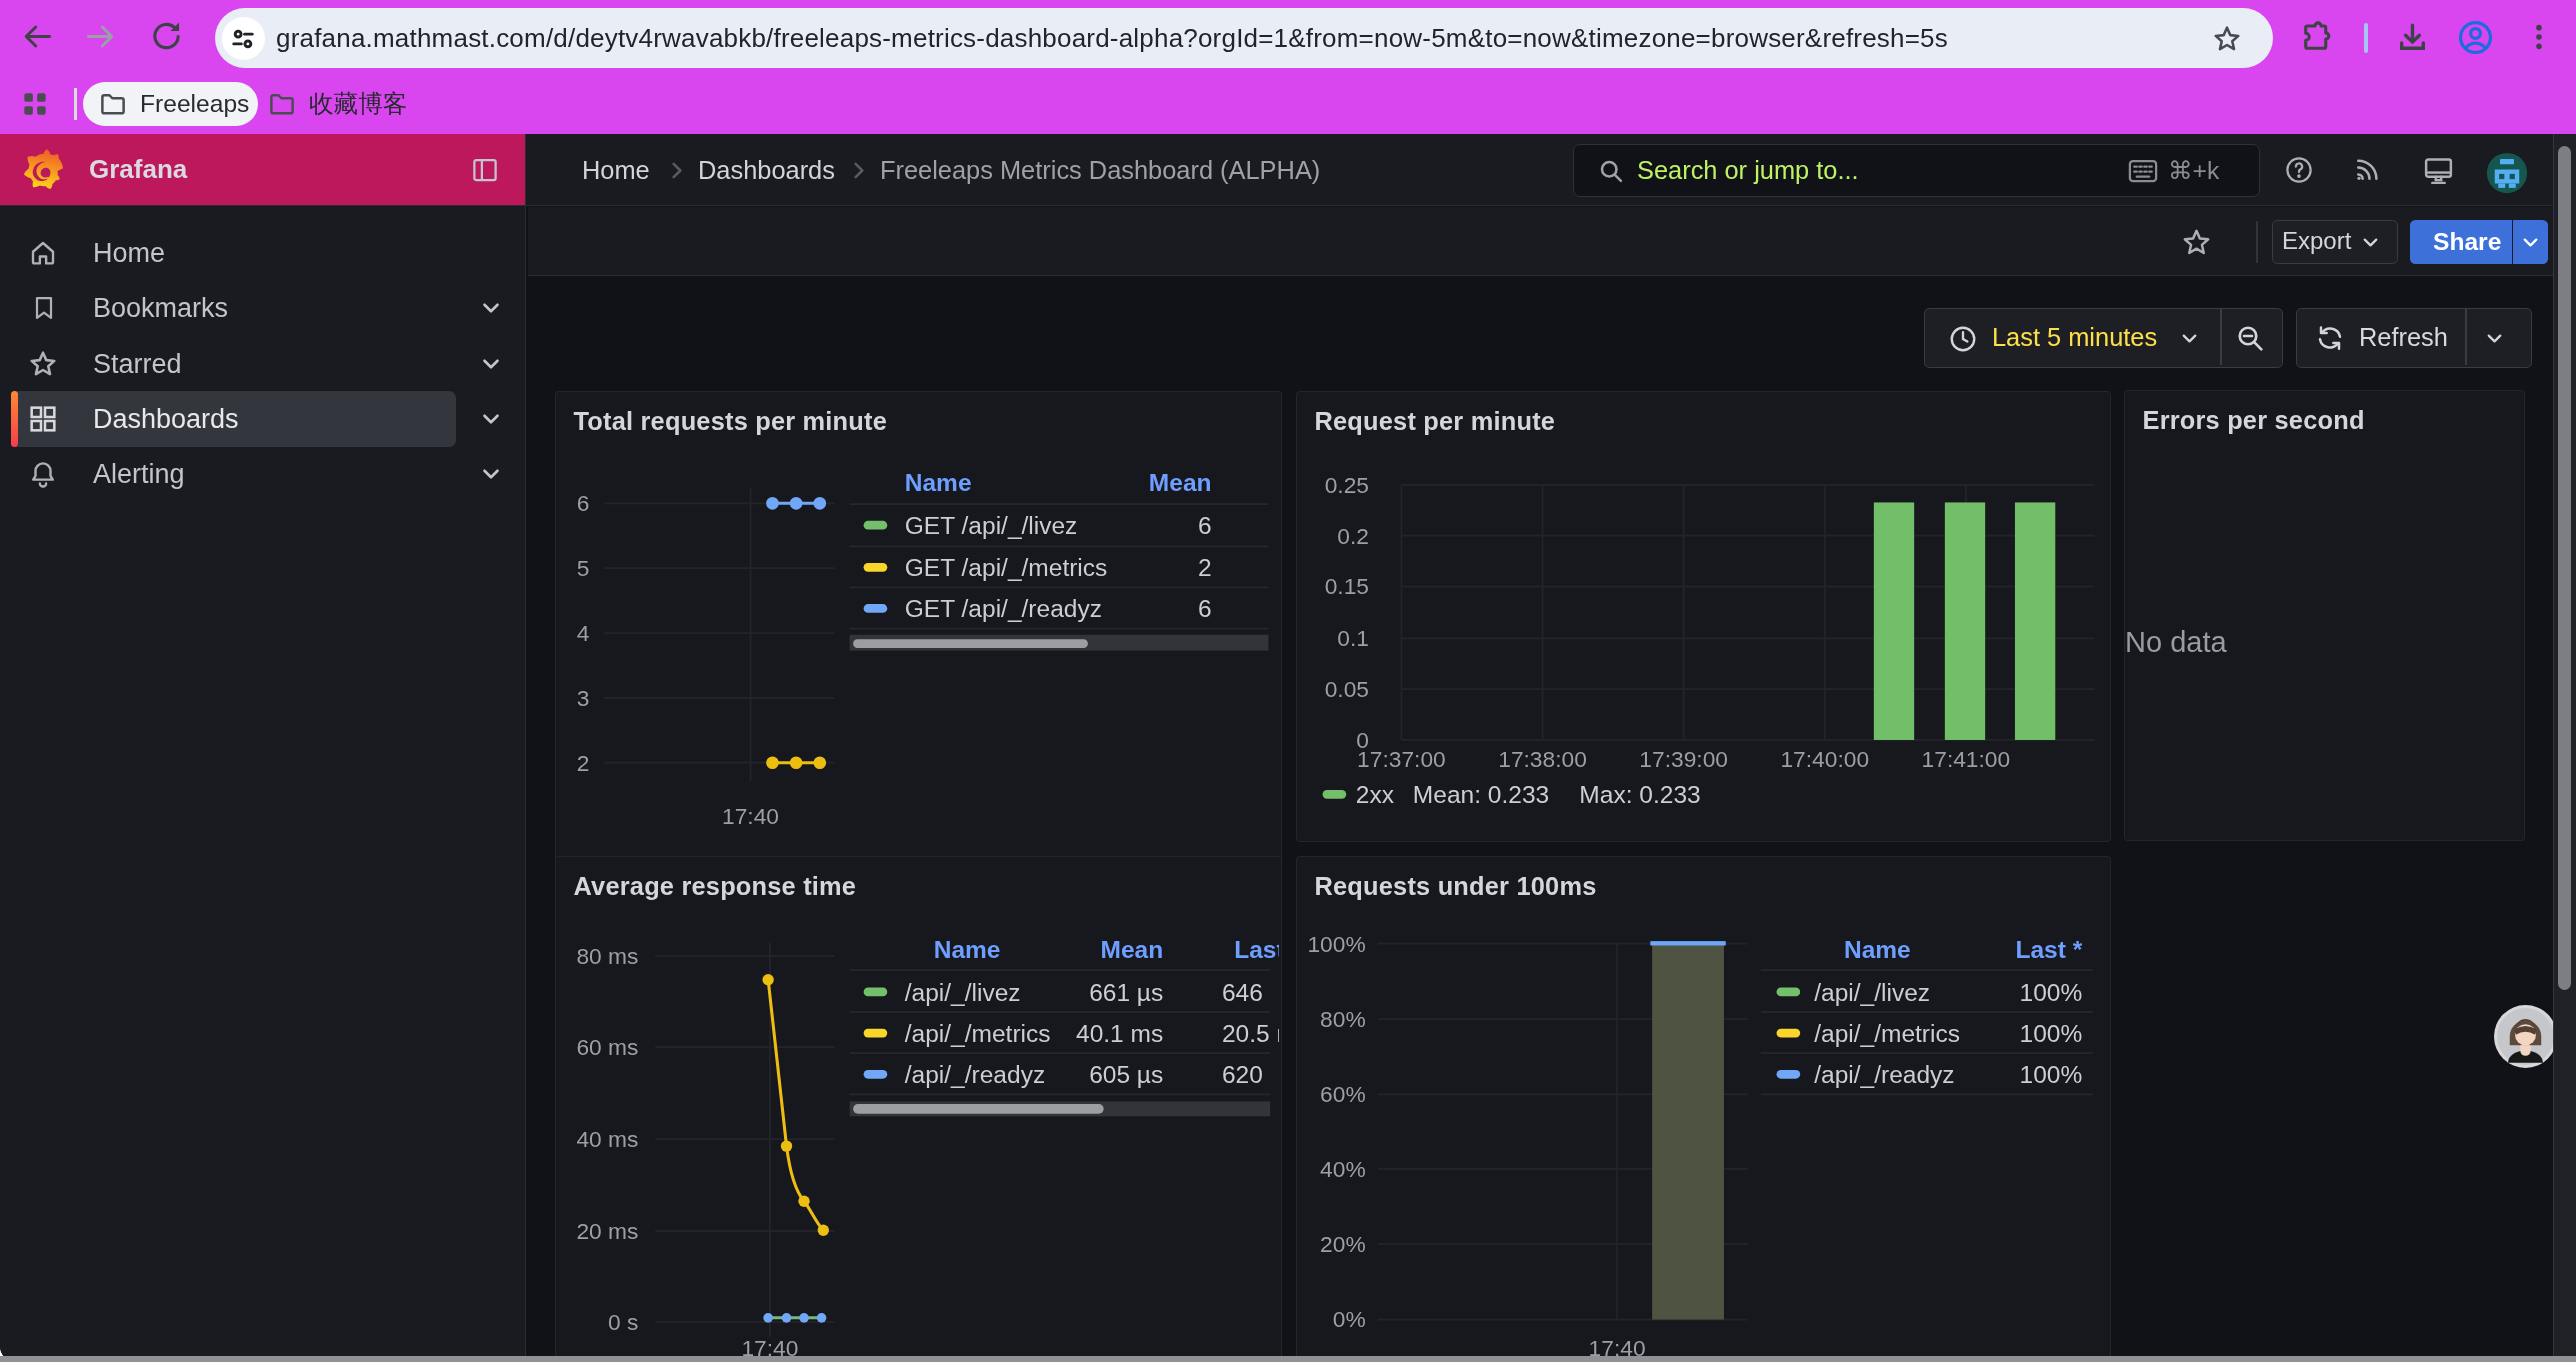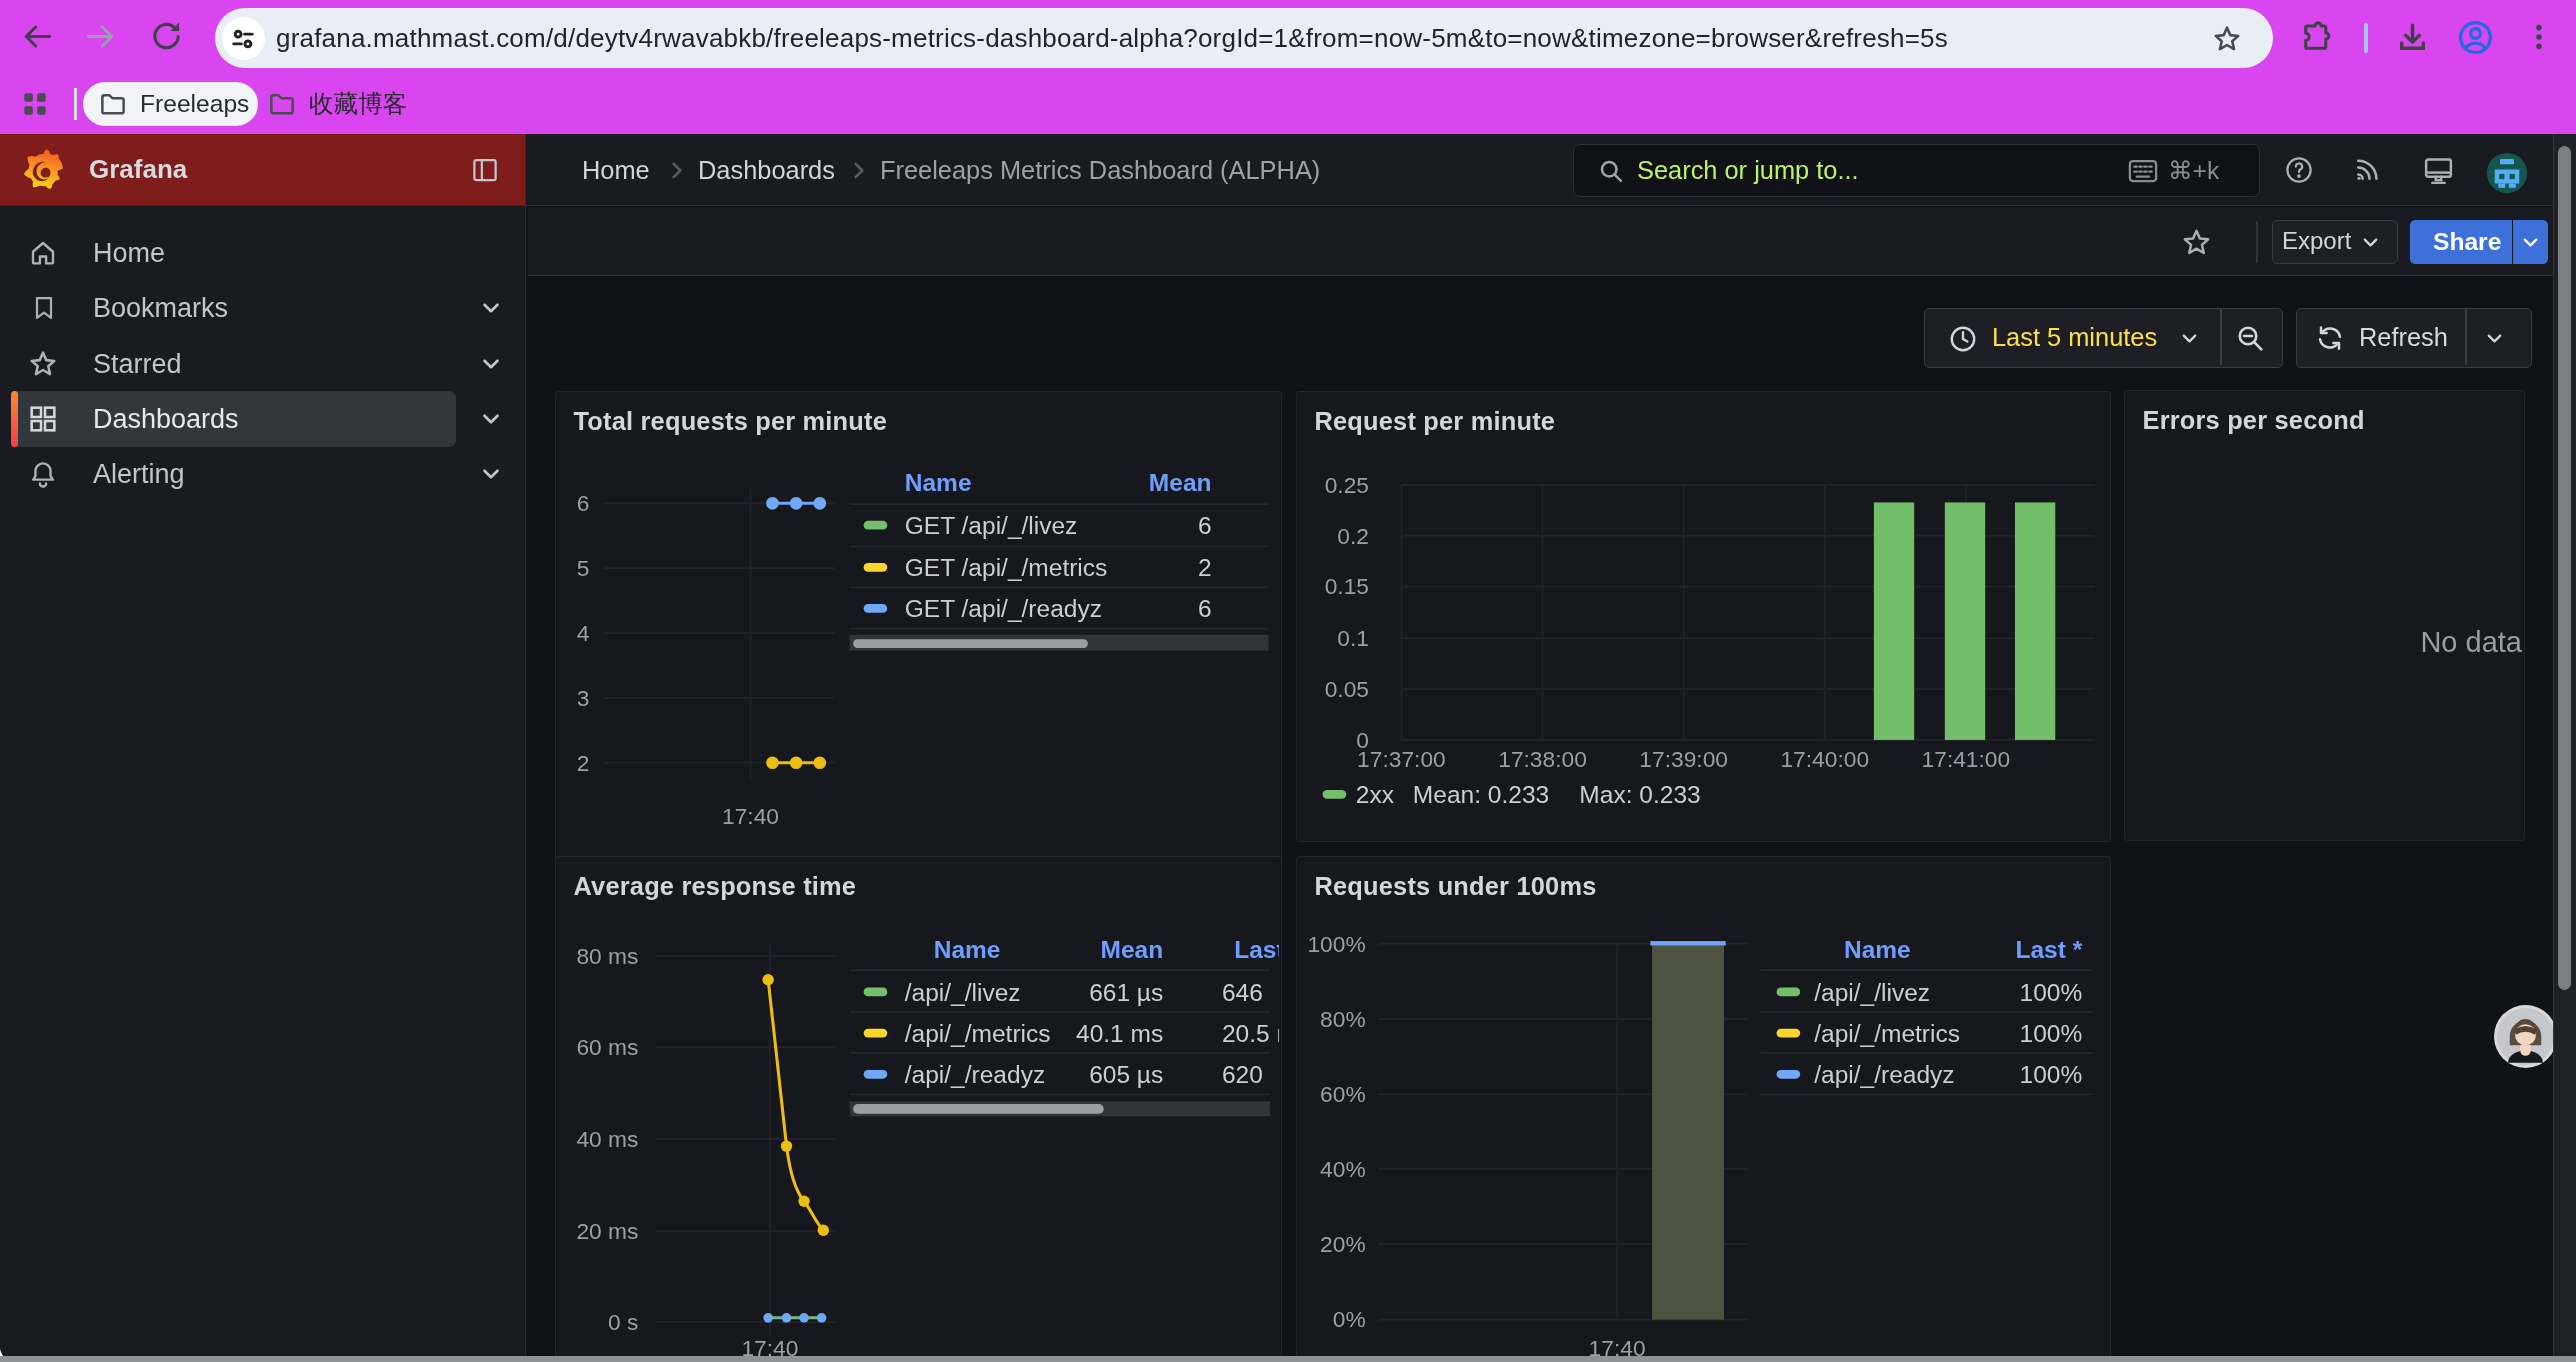--- a/index.html
+++ b/index.html
@@ -4,21 +4,21 @@
 <style>
 *{margin:0;padding:0;box-sizing:border-box}
 html,body{width:2576px;height:1363px;overflow:hidden;background:#fff;font-family:"Liberation Sans",sans-serif;}
 .abs{position:absolute}
 #chrome{position:absolute;left:0;top:0;width:2576px;height:134px;background:#d946ef}
 #urlbar{position:absolute;left:215px;top:8px;width:2058px;height:60px;border-radius:31px;background:#e9edf6}
 .urltext{position:absolute;left:61px;top:0;height:60px;line-height:60px;font-size:26px;color:#21242a;letter-spacing:0.2px;white-space:nowrap}
 #app{position:absolute;left:0;top:134px;width:2576px;height:1228px;background:#111217;border-bottom-left-radius:16px}
 #sidebar{position:absolute;left:0;top:0;width:526px;height:1228px;background:#1a1b20;border-right:1.8px solid #2c2d33;border-bottom-left-radius:16px}
 #hdr{position:absolute;left:526px;top:0;width:2050px;height:72px;background:#1a1b20;border-bottom:0.9px solid #2c2d33}
-#sidehdr{position:absolute;left:0;top:0;width:526px;height:72px;background:#7f1d1d;border-bottom:0.9px solid #2c2d33;border-right:1.8px solid #2c2d33}
+#sidehdr{position:absolute;left:0;top:0;width:526px;height:72px;background:#be185d;border-bottom:0.9px solid #2c2d33;border-right:1.8px solid #2c2d33}
 #canvas{position:absolute;left:528px;top:142px;width:2048px;height:1086px;background:#111217}
 .panel{position:absolute;background:#17181d;border:1.8px solid #25262b;border-radius:3.5px}
 .ptitle{position:absolute;left:17.5px;top:15px;font-size:25.4px;font-weight:700;color:#d5d6db;letter-spacing:0.2px}
 .menuitem{position:absolute;left:0;width:526px;height:56px;color:#c4c5cb;font-size:27px}
 .mlabel{position:absolute;left:93px;top:50%;transform:translateY(-50%)}
 .mchev{position:absolute;left:478px;top:50%;transform:translateY(-50%)}
 .btn{position:absolute;background:#1d1f24;border:1.8px solid #3b3c43;border-radius:5.3px;color:#d4d5da}
 text{font-family:"Liberation Sans",sans-serif}
 #bottomstrip{position:absolute;left:0;top:1356px;width:2576px;height:7px;background:#909195}
 #vscroll{position:absolute;left:2553px;top:0;width:23px;height:1228px;background:#202126;border-left:0.9px solid #36373c}
@@ -353,21 +353,21 @@
       <g font-size="28" fill="#cdced4">
           <text x="67" y="469">2xx</text>
           <text x="132" y="469">Mean: 0.233</text>
           <text x="322" y="469">Max: 0.233</text>
         </g>
     </svg>
   </div>
 
   <div class="panel" style="left:2124px;top:256px;width:401px;height:451px">
     <div class="ptitle">Errors per second</div>
-    <div class="abs" style="left:0;top:235px;width:397px;text-align:right;font-size:29px;color:#9a9ca5">No data</div>
+    <div class="abs" style="left:0;top:235px;width:397px;text-align:left;font-size:29px;color:#9a9ca5">No data</div>
   </div>
 
   <div class="panel" style="left:555px;top:722px;width:727px;height:506px">
     <div class="ptitle">Average response time</div>
     <svg width="723" height="502" viewBox="0 0 825 573">
       <g stroke="#23242a" stroke-width="2">
         <path d="M113 113 H318 M113 217 H318 M113 322 H318 M113 427 H318 M113 531 H318"></path>
         <path d="M244 98 V548"></path>
       </g>
       <g font-size="26" fill="#9d9ea8" text-anchor="end">

